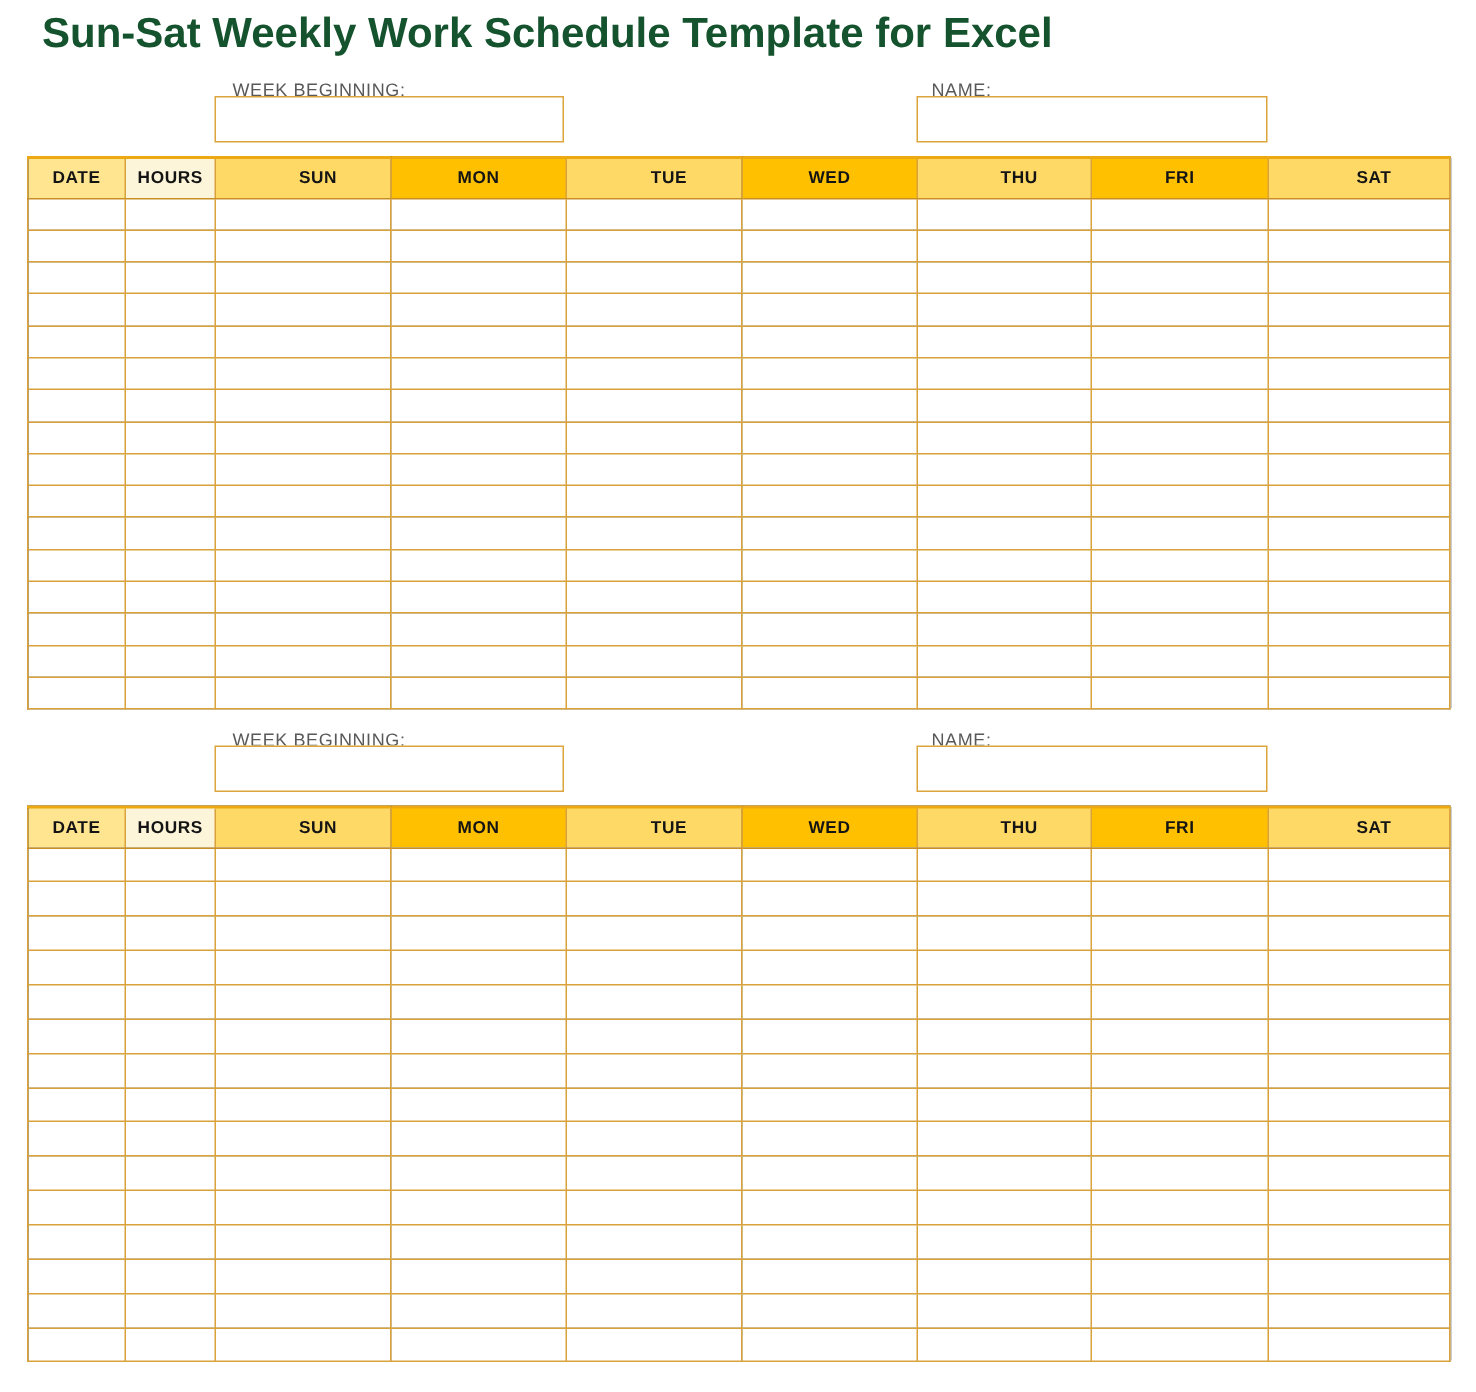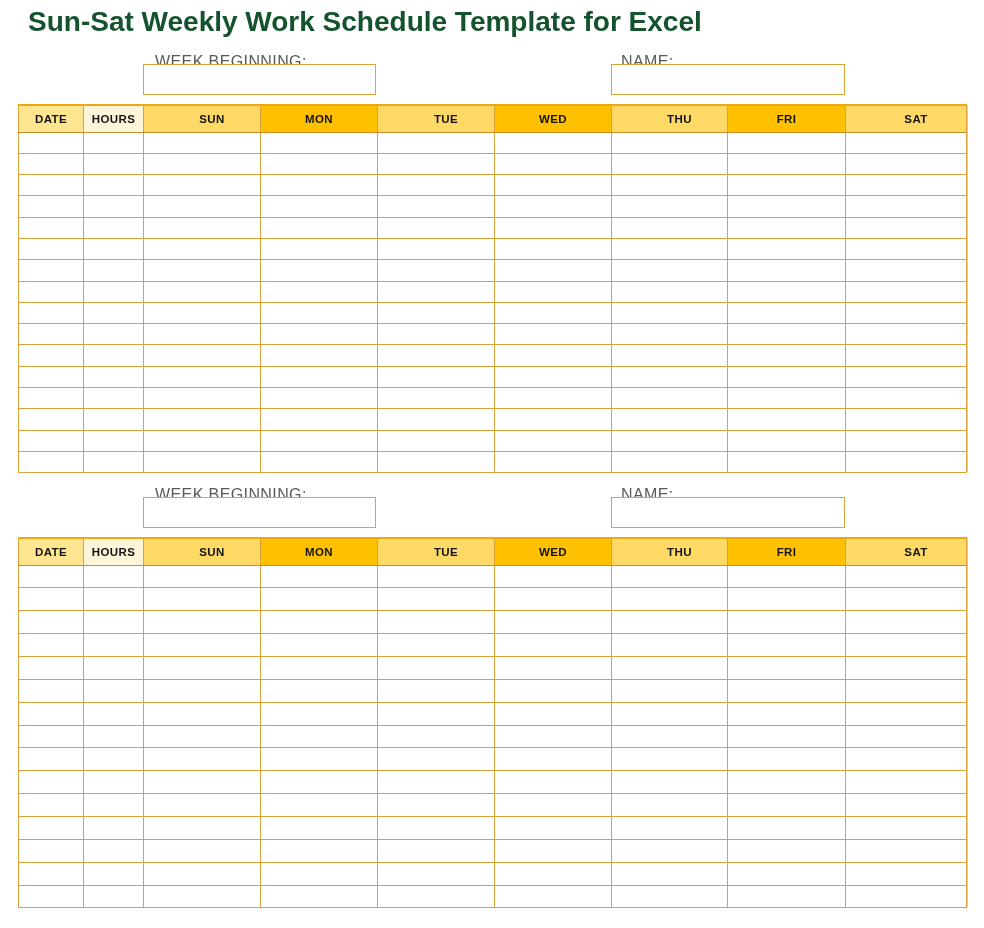--- a/index.html
+++ b/index.html
@@ -10,21 +10,21 @@
   }
   .page { position: relative; width: 984px; height: 928px; background: #fff; overflow: hidden; }
 
   .title {
     position: absolute; left: 28px; top: 6px;
     font-size: 28px; font-weight: bold; color: #14532d;
   }
 
   .field-label {
     position: absolute;
-    font-size: 16px; color: #595959; letter-spacing: 0.4px;
+    font-size: 12px; color: #595959; letter-spacing: 0.4px;
     white-space: nowrap;
   }
   .input-box {
     position: absolute;
     width: 233px; height: 31px;
     border: 1px solid #dba53c;
     background: #ffffff;
     font-size: 12px; color: #333;
   }
 

